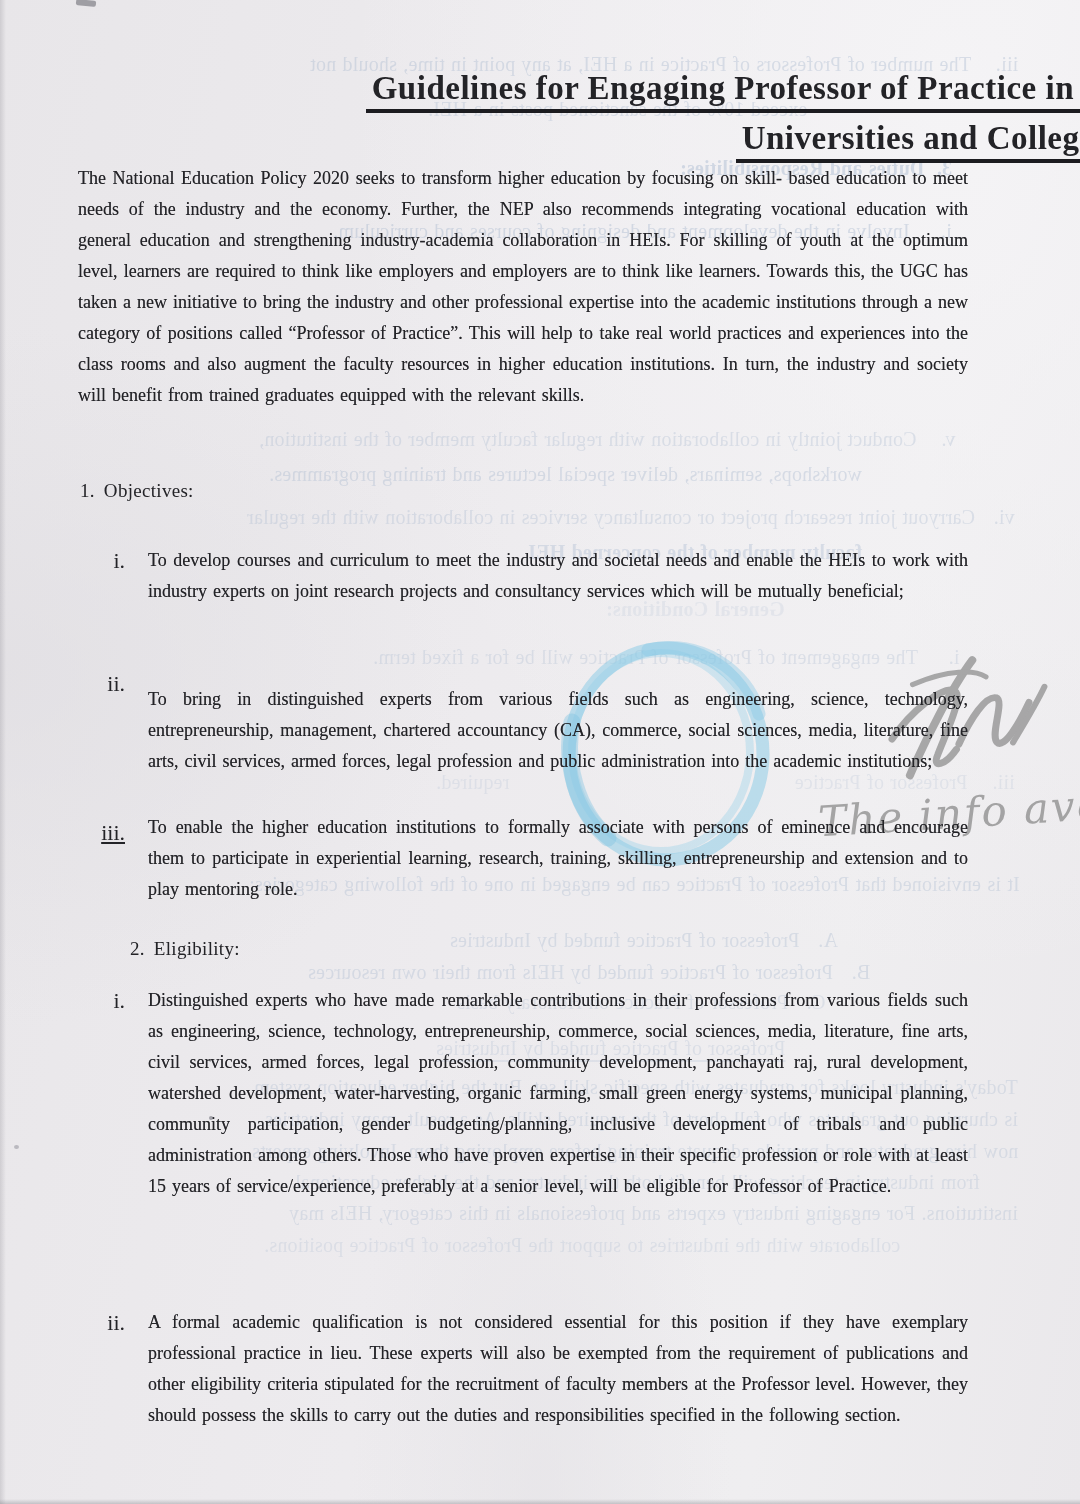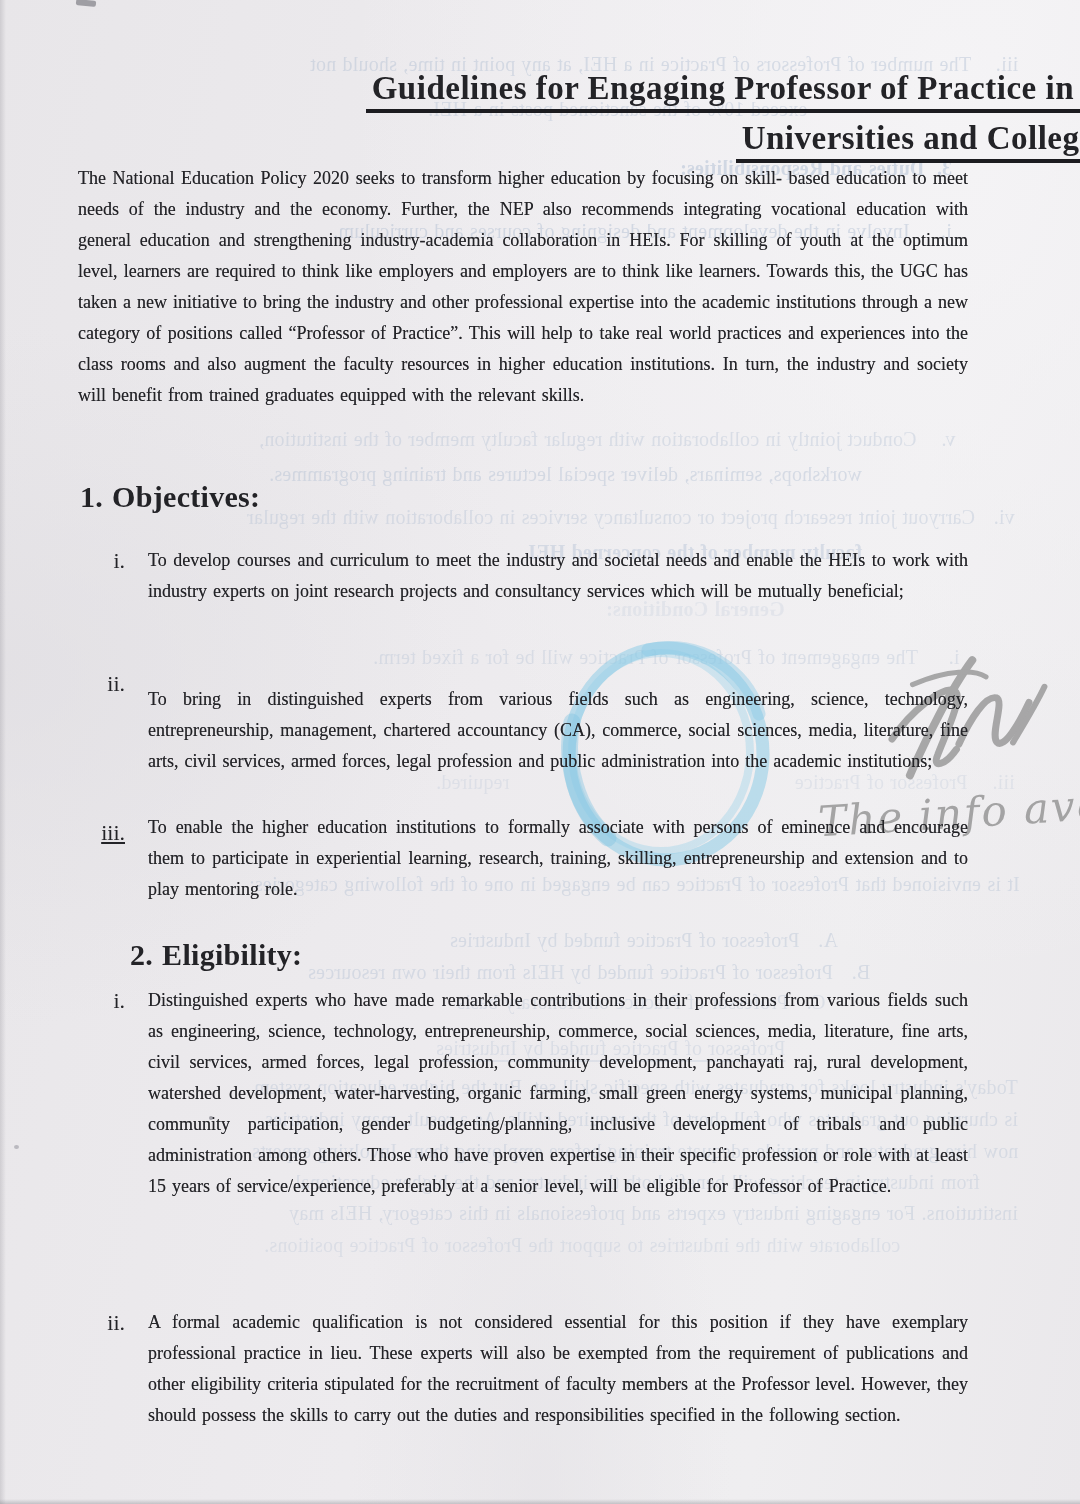--- a/index.html
+++ b/index.html
@@ -22,21 +22,21 @@
 
   
   .front{position:absolute;inset:0;z-index:3;color:#232327;}
   .title-wrap{position:absolute;top:70px;left:0;right:0;text-align:right;font-weight:bold;padding-left:36px;}
   .title-line{display:inline-block;font-size:33px;letter-spacing:.5px;
     border-bottom:4px solid #1c1c20;padding:0 6px 1px 6px;line-height:1.15;}
   .title-line2{margin-top:7px;transform:translateX(34px);}
   .body-text{font-size:18px;line-height:31px;text-align:justify;word-spacing:1.5px;
     text-shadow:0 0 .5px rgba(35,35,40,.55);}
   .intro{position:absolute;left:78px;top:163px;width:890px;}
-  .sec-heading{position:absolute;font-size:30px;font-weight:bold;letter-spacing:.3px;}
+  .sec-heading{position:absolute;font-size:19px;font-weight:normal;letter-spacing:.3px;}
   .sec-num{display:inline-block;}
   .sec-label{display:inline-block;margin-left:9px;}
   .marker{position:absolute;left:70px;width:55px;text-align:right;font-size:22px;line-height:31px;}
   .item-text{position:absolute;left:148px;width:820px;}
 
   
   .bleed{position:absolute;z-index:1;color:#a9b9cf;font-size:20px;line-height:24px;
     white-space:pre;transform:scaleX(-1);filter:blur(.5px);letter-spacing:.2px;word-spacing:1px;}
   .bleed.bold{font-weight:bold;color:#9fb2cc;}
   .bleed.under{border-bottom:2px solid rgba(159,178,204,.75);}

